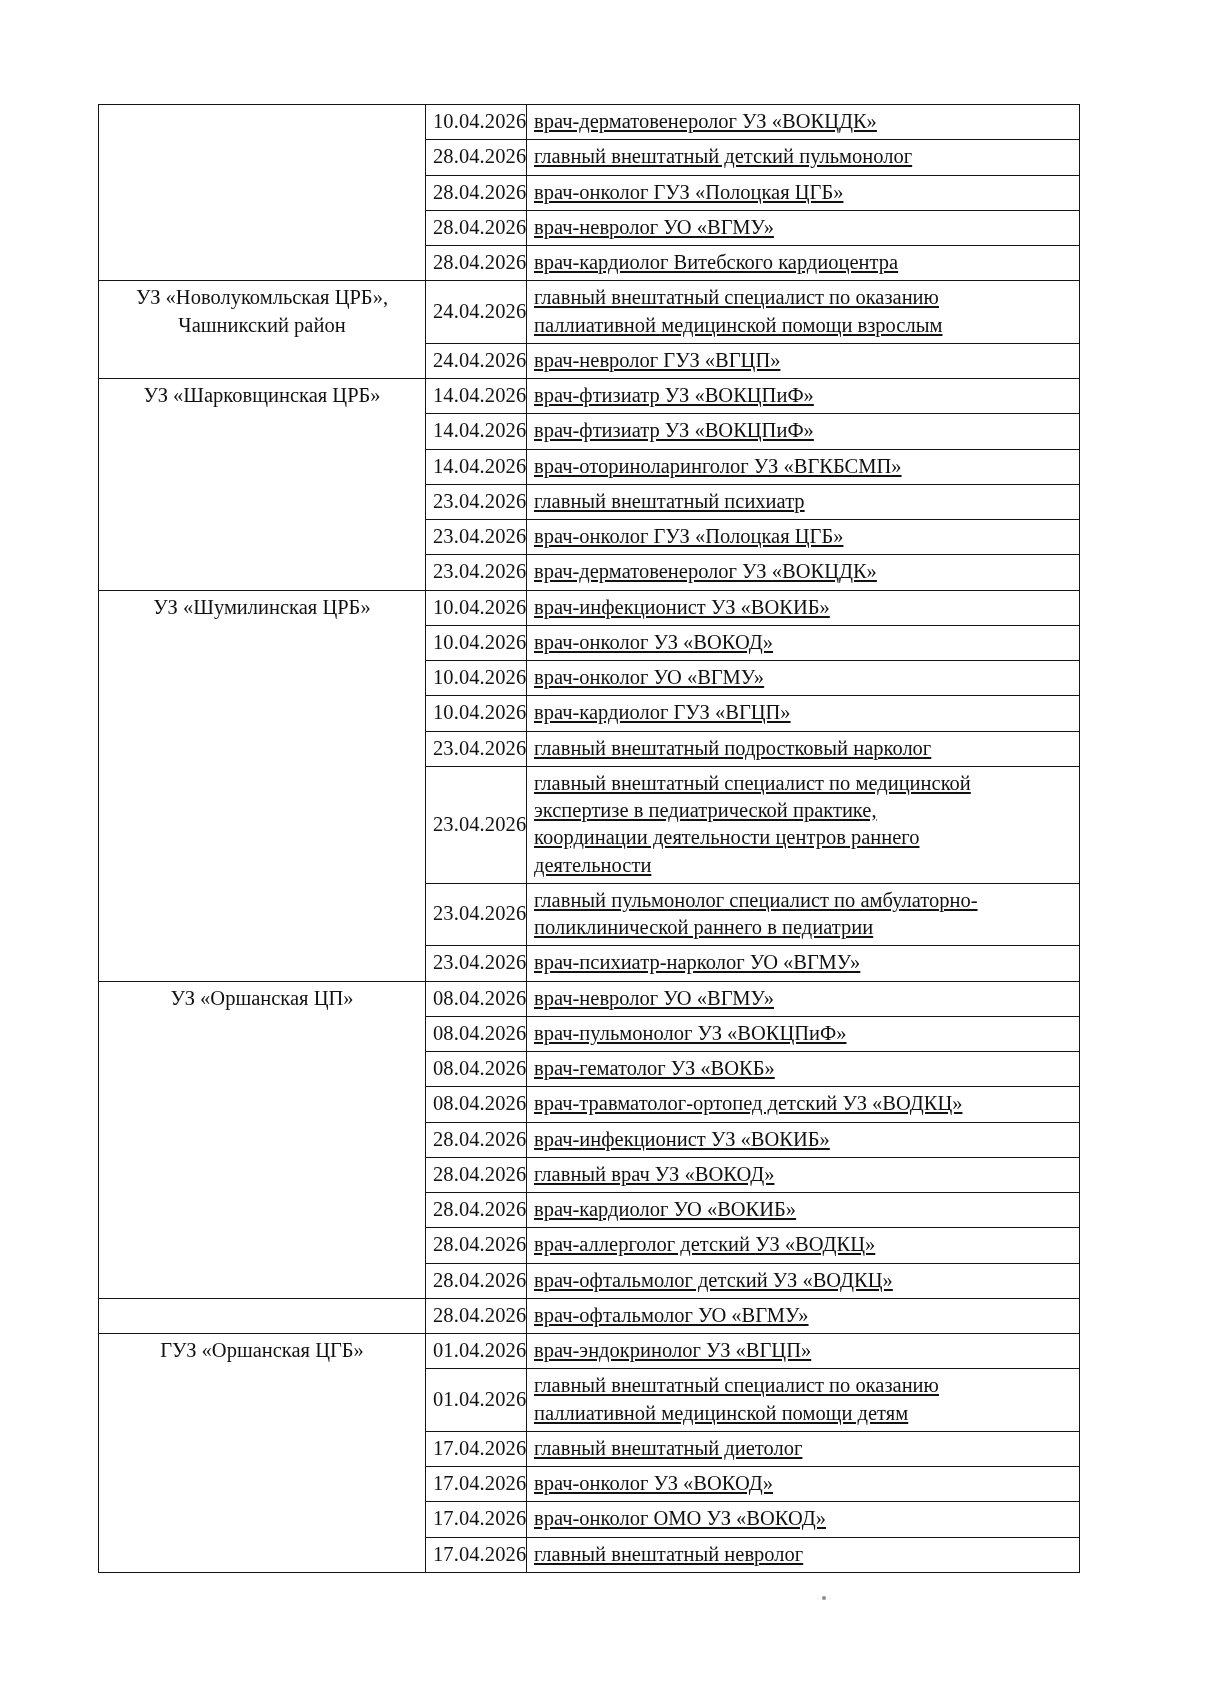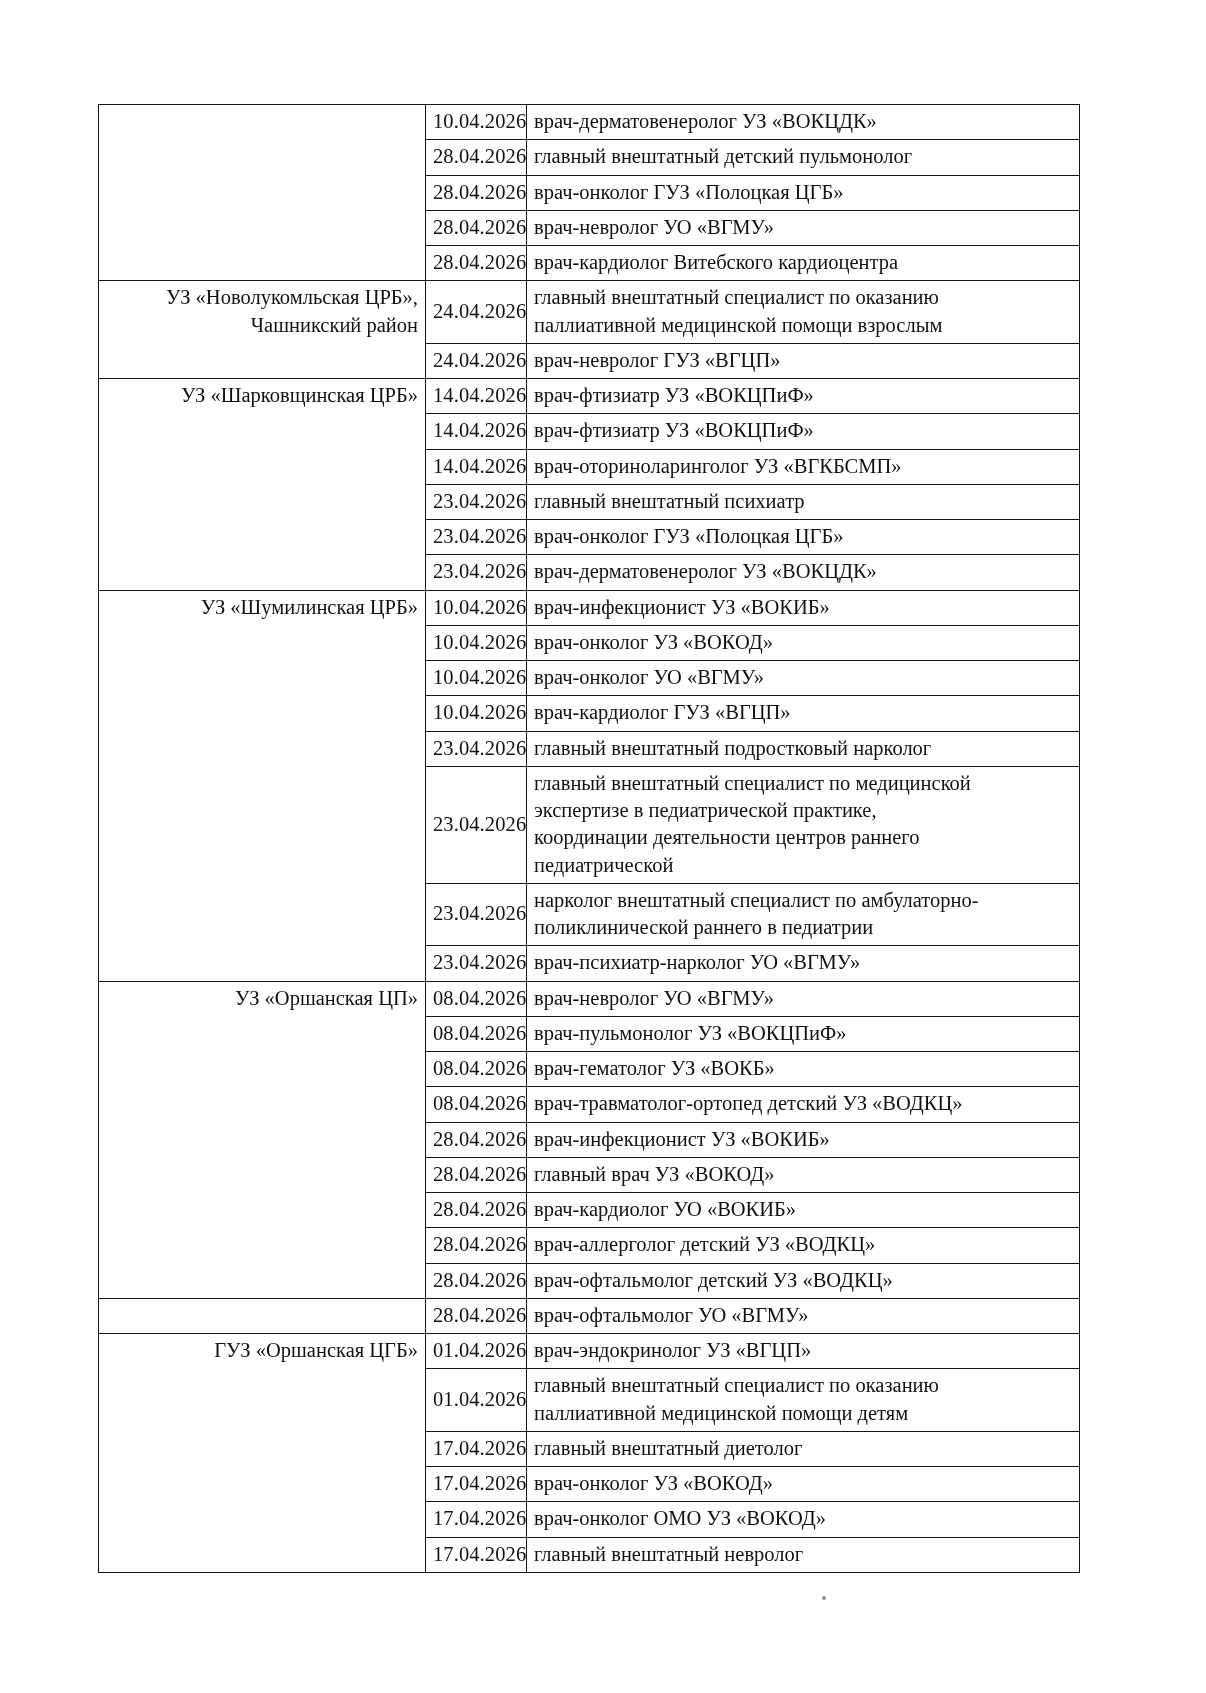--- a/index.html
+++ b/index.html
@@ -45,38 +45,39 @@
     font-size: 20.5px;
     line-height: 1.33;
     font-family: "Liberation Serif", "DejaVu Serif", serif;
   }
 
   col.c-org   { width: 327px; }
   col.c-date  { width: 101px; }
   col.c-spec  { width: 553px; }
 
   td.org {
-    text-align: right;
+    text-align: center;
     vertical-align: top;
     padding-top: 5px;
   }
   td.date {
     text-align: center;
     white-space: nowrap;
     letter-spacing: 0.1px;
   }
   td.date.mid {
     vertical-align: middle;
   }
   td.spec {
     text-align: left;
   }
   td.spec .ln {
     display: block;
     white-space: nowrap;
+    text-decoration: underline;
   }
 
   .footer-dot {
     position: absolute;
     left: 805px;
     top: 1596px;
     width: 4px;
     height: 4px;
     background: #8d8d8d;
     border-radius: 50%;
@@ -207,27 +208,27 @@
             <td class="spec">
               <span class="ln">главный внештатный подростковый нарколог</span>
             </td>
           </tr>
           <tr>
             <td class="date mid">23.04.2026</td>
             <td class="spec">
               <span class="ln">главный внештатный специалист по медицинской</span>
               <span class="ln">экспертизе в педиатрической практике,</span>
               <span class="ln">координации деятельности центров раннего</span>
-              <span class="ln">педиатрической</span>
+              <span class="ln">деятельности</span>
             </td>
           </tr>
           <tr>
             <td class="date mid">23.04.2026</td>
             <td class="spec">
-              <span class="ln">нарколог внештатный специалист по амбулаторно-</span>
+              <span class="ln">главный пульмонолог специалист по амбулаторно-</span>
               <span class="ln">поликлинической раннего в педиатрии</span>
             </td>
           </tr>
           <tr>
             <td class="date">23.04.2026</td>
             <td class="spec">
               <span class="ln">врач-психиатр-нарколог УО «ВГМУ»</span>
             </td>
           </tr>
           <tr>

